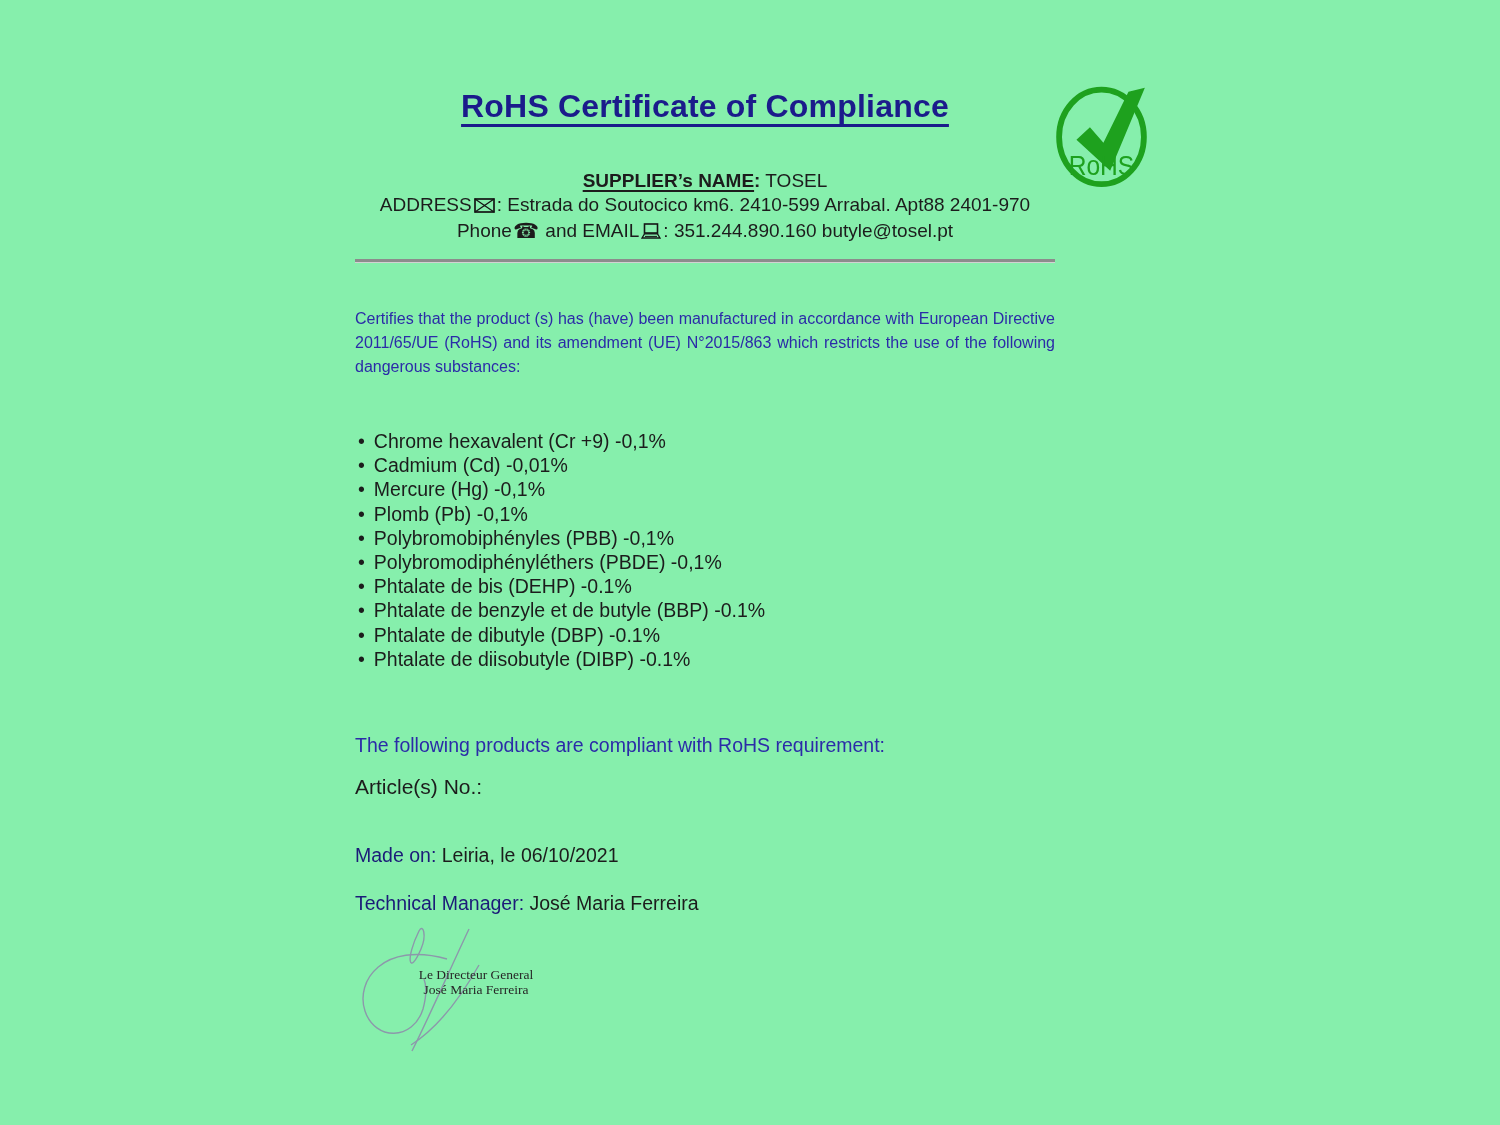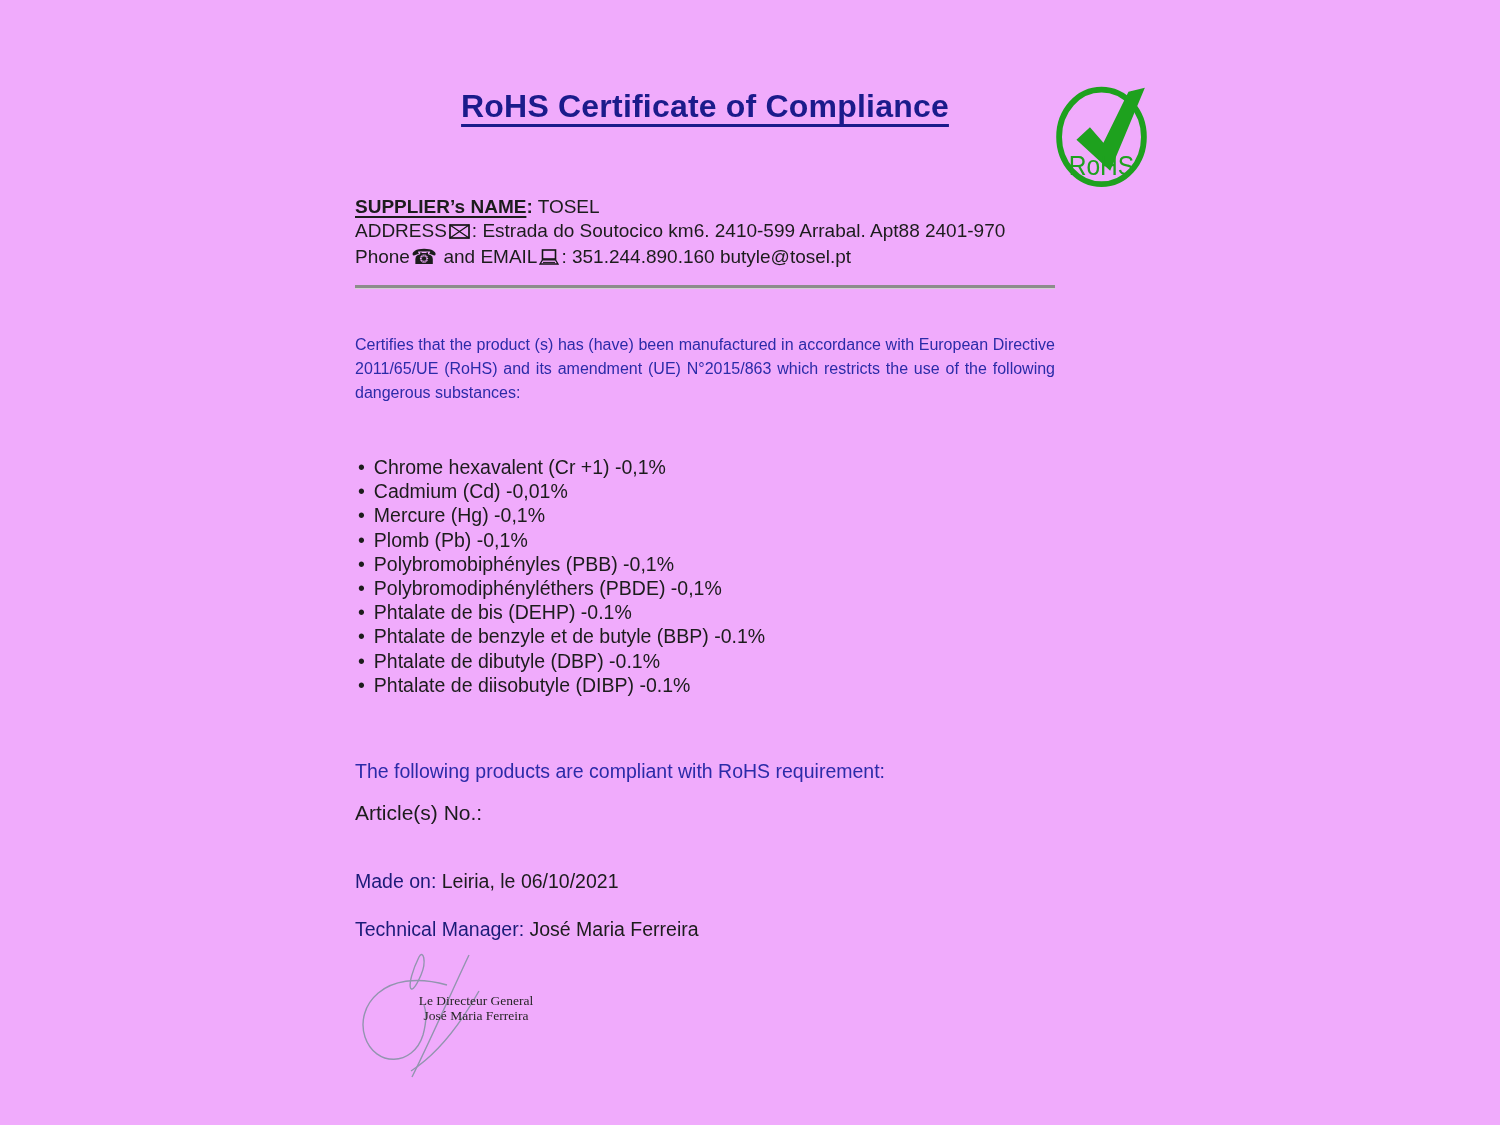--- a/index.html
+++ b/index.html
@@ -1,30 +1,30 @@
 <!DOCTYPE html>
 <html><head>
 <meta charset="utf-8">
 <style>
   html,body{margin:0;padding:0;}
   body{
     width:1500px;height:1125px;background:#ffffff;position:relative;
     font-family:"Liberation Sans", sans-serif;color:#1c1c1c;
   }
-  .page{position:absolute;inset:0;background:#f0abfc;overflow:hidden;padding-left:27px;}
+  .page{position:absolute;inset:0;background:#86efac;overflow:hidden;padding-left:27px;}
   .content{position:absolute;left:355px;top:0;width:700px;}
 
   .title{
     margin:88px 0 0 0;text-align:center;
     font-size:32px;font-weight:bold;color:#1b1b8b;
     text-decoration:underline;text-decoration-thickness:3px;text-underline-offset:7px;
     letter-spacing:0.2px;
   }
 
-  .supplier{margin-top:70px;font-size:19px;line-height:24px;}
+  .supplier{margin-top:44px;font-size:19px;line-height:24px;text-align:center;}
   .b{font-weight:bold;}
   .u{text-decoration:underline;text-decoration-thickness:2px;text-underline-offset:3px;}
   .icon-svg{display:inline-block;vertical-align:-2px;margin:0 2px;}
   .phone-glyph{font-size:21px;line-height:1;vertical-align:-1px;margin:0 1px;font-style:normal;}
 
   .rule{margin-top:14px;height:0;border-top:3px solid #8c8c8c;border-bottom:1px solid #d2d2d2;}
 
   .cert{
     margin:44px 0 16px 0;color:#2b2ba8;font-size:16px;line-height:24px;
     text-align:justify;
@@ -76,21 +76,21 @@
             </svg></span><span>:</span>
         <span>351.244.890.160 butyle@tosel.pt</span>
       </div>
     </div>
 
     <div class="rule"></div>
 
     <p class="cert">Certifies that the product (s) has (have) been manufactured in accordance with European Directive 2011/65/UE (RoHS) and its amendment (UE) N°2015/863 which restricts the use of the following dangerous substances:</p>
 
     <ul class="subs">
-      <li>Chrome hexavalent (Cr +1) -0,1%</li>
+      <li>Chrome hexavalent (Cr +9) -0,1%</li>
       <li>Cadmium (Cd) -0,01%</li>
       <li>Mercure (Hg) -0,1%</li>
       <li>Plomb (Pb) -0,1%</li>
       <li>Polybromobiphényles (PBB) -0,1%</li>
       <li>Polybromodiphényléthers (PBDE) -0,1%</li>
       <li>Phtalate de bis (DEHP) -0.1%</li>
       <li>Phtalate de benzyle et de butyle (BBP) -0.1%</li>
       <li>Phtalate de dibutyle (DBP) -0.1%</li>
       <li>Phtalate de diisobutyle (DIBP) -0.1%</li>
     </ul>

